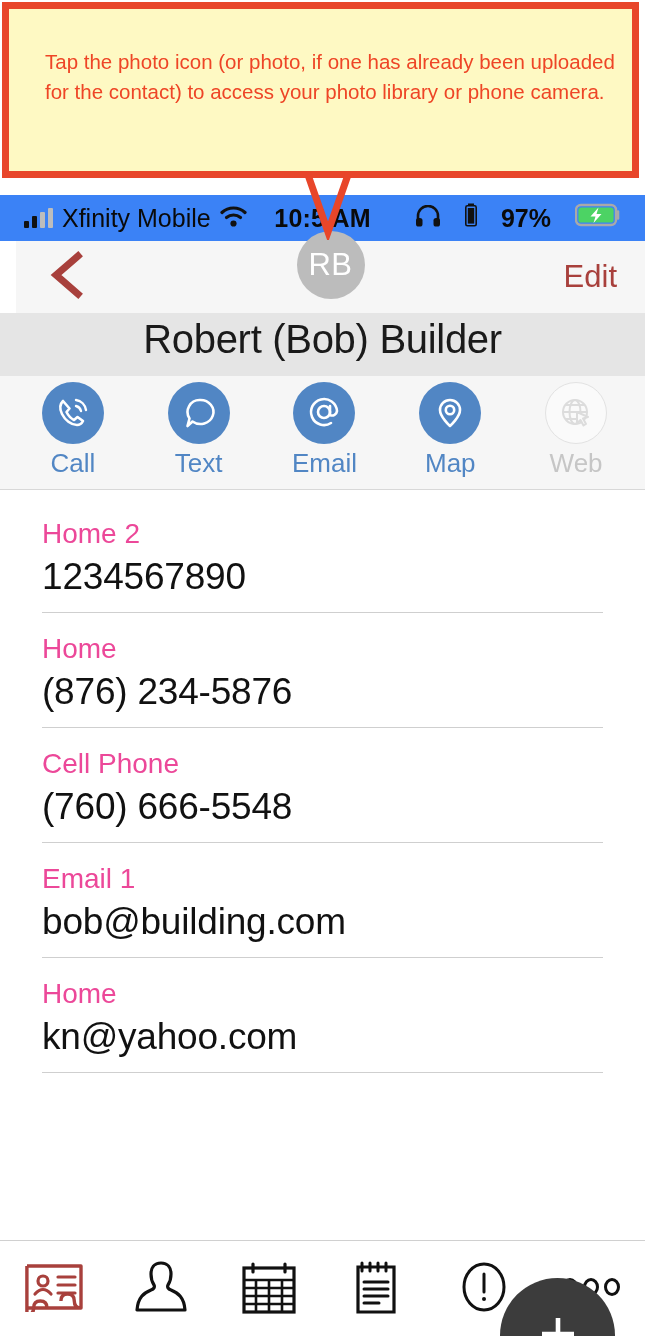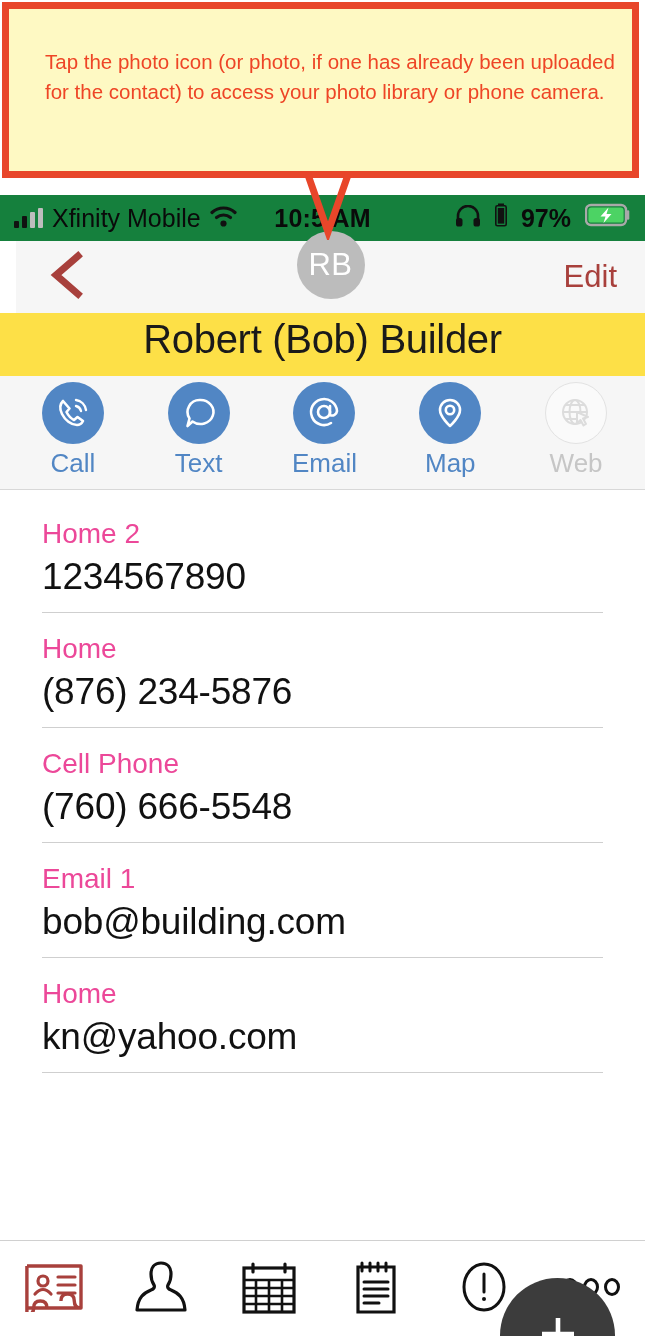--- a/index.html
+++ b/index.html
@@ -55,43 +55,43 @@
     top: 195px;
     width: 645px;
     height: 1141px;
     background: #ffffff;
   }
 
   
   .statusbar {
     position: relative;
     height: 46px;
-    background: #15803d;
-    display: flex;
-    align-items: center;
-    padding: 0 14px;
+    background: #3b82f6;
+    display: flex;
+    align-items: center;
+    padding: 0 24px;
     box-sizing: border-box;
     font-size: 25px;
     color: #0A0A0A;
   }
   .sb-left { display: flex; align-items: center; gap: 9px; }
   .sb-center {
     position: absolute;
     left: 0; right: 0;
     text-align: center;
     font-size: 25px;
     font-weight: bold;
     letter-spacing: 0.2px;
     pointer-events: none;
   }
   .sb-right {
     margin-left: auto;
     display: flex;
     align-items: center;
-    gap: 14px;
+    gap: 24px;
     font-size: 25px;
     font-weight: bold;
     z-index: 2;
   }
   .carrier { font-size: 25px; font-weight: normal; }
   .bars { display: flex; align-items: flex-end; gap: 3px; height: 20px; }
   .bars i { display: block; width: 5px; background: #BDBDBD; border-radius: 1px; }
   .bars i.on { background: #111; }
   .bars i:nth-child(1){ height: 7px; }
   .bars i:nth-child(2){ height: 12px; }
@@ -134,21 +134,21 @@
   }
   .edit-btn {
     margin-left: auto;
     padding-right: 28px;
     color: #A8403C;
     font-size: 31px;
   }
 
   
   .name-row {
-    background: #fde047;
+    background: #e5e5e5;
     text-align: center;
     padding: 4px 0 14px 0;
   }
   .contact-name {
     font-size: 40px;
     color: #1A1A1A;
     letter-spacing: -0.3px;
   }
 
   

